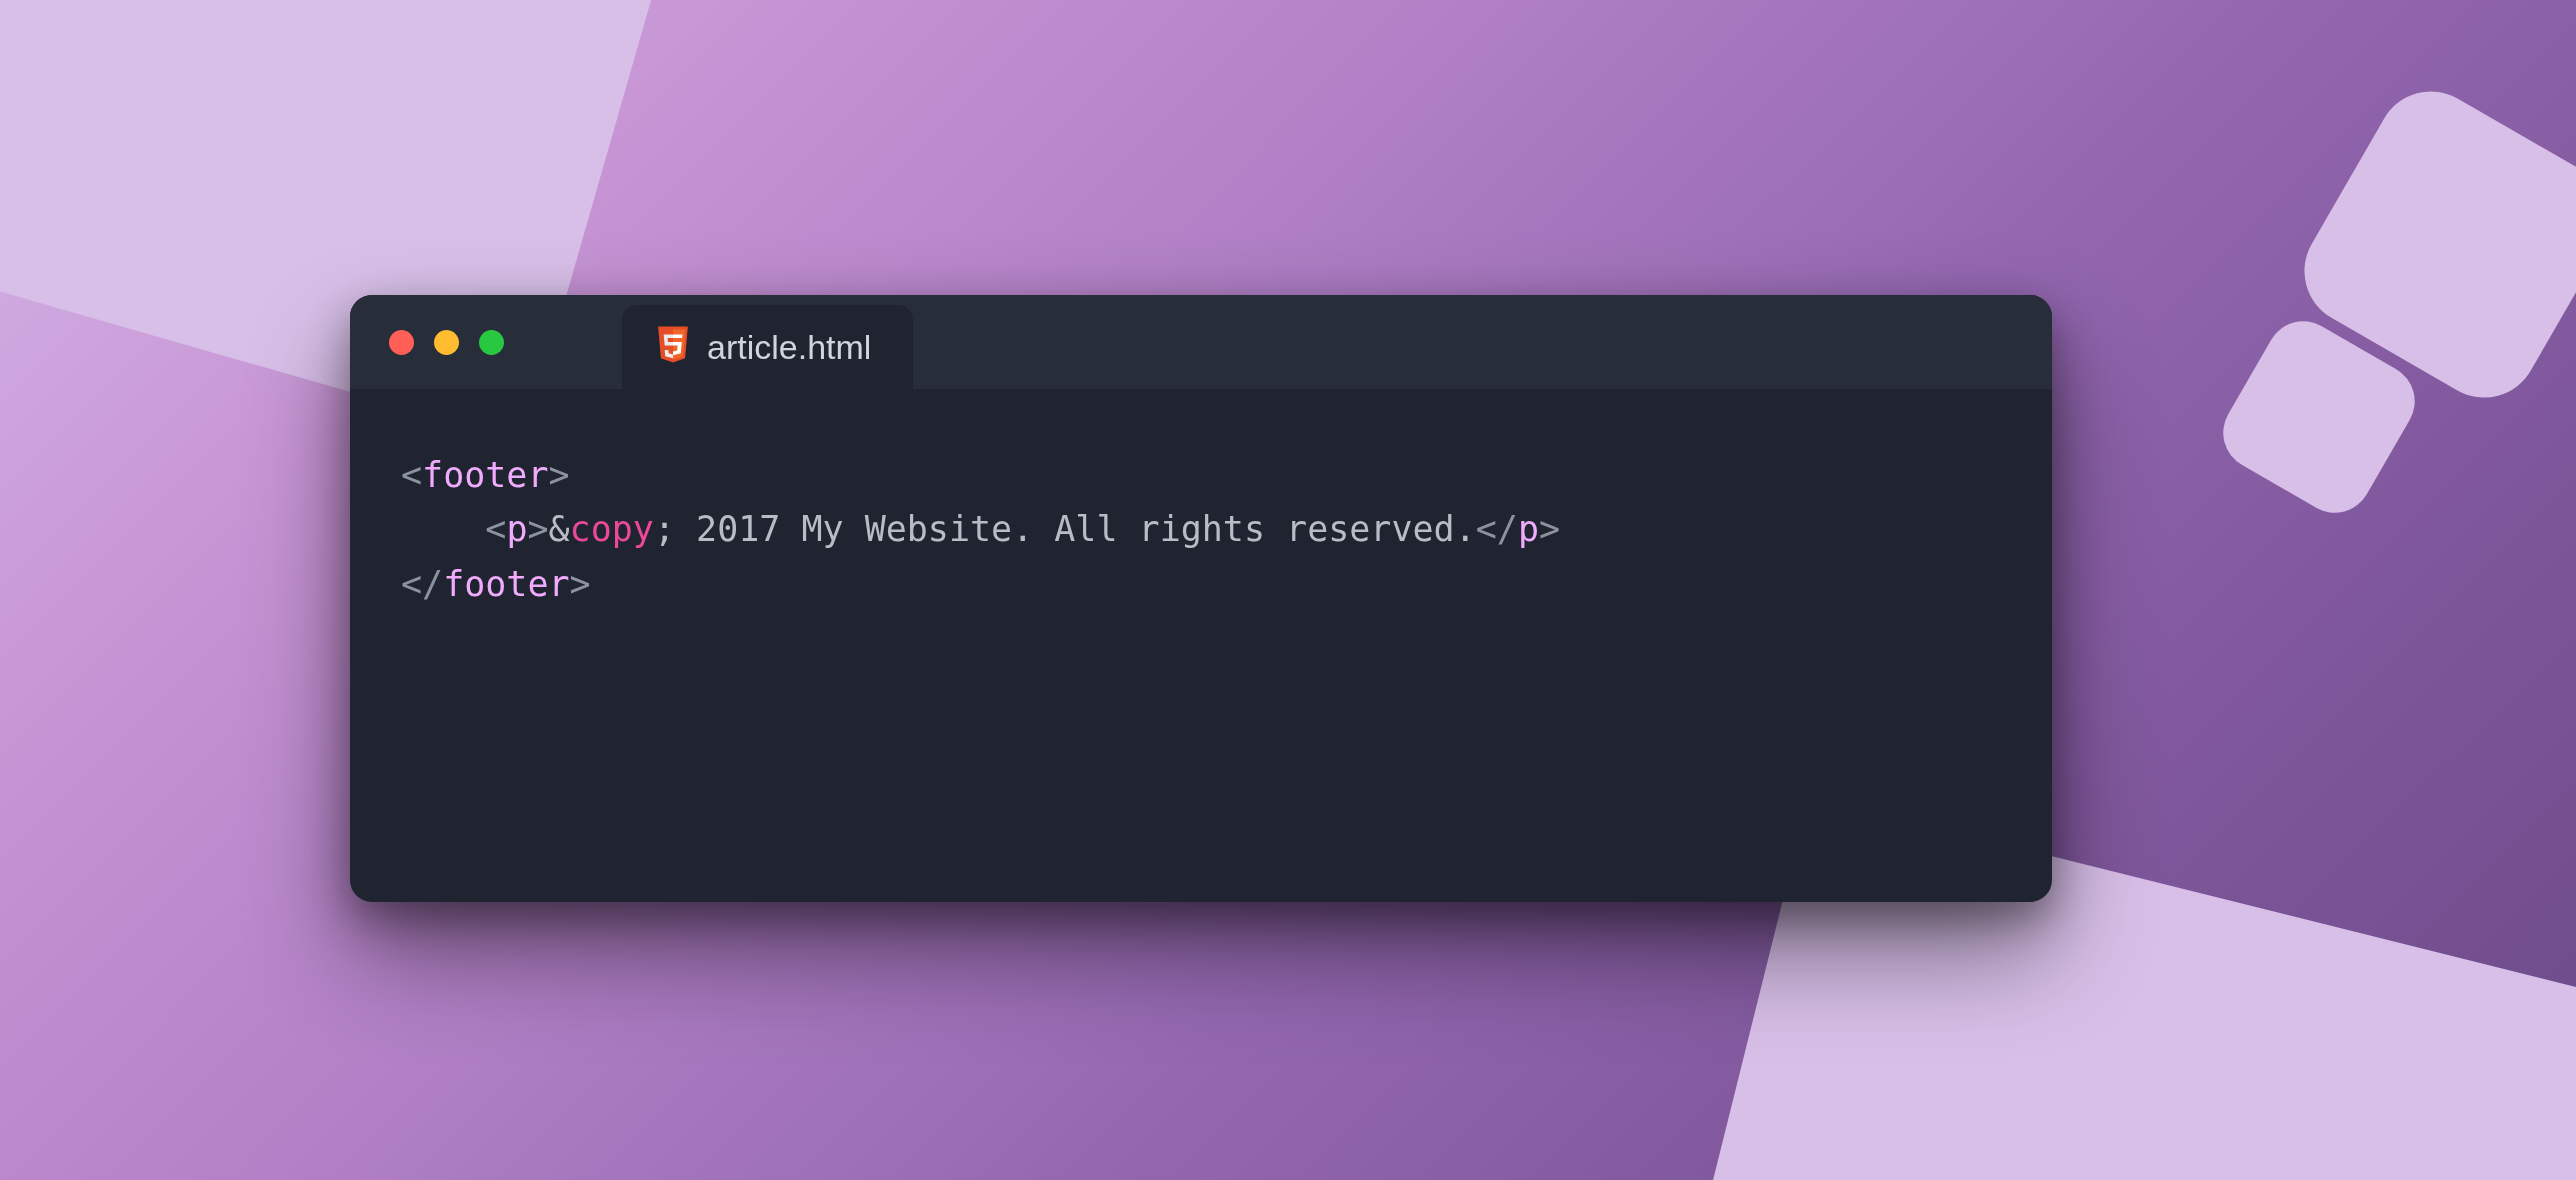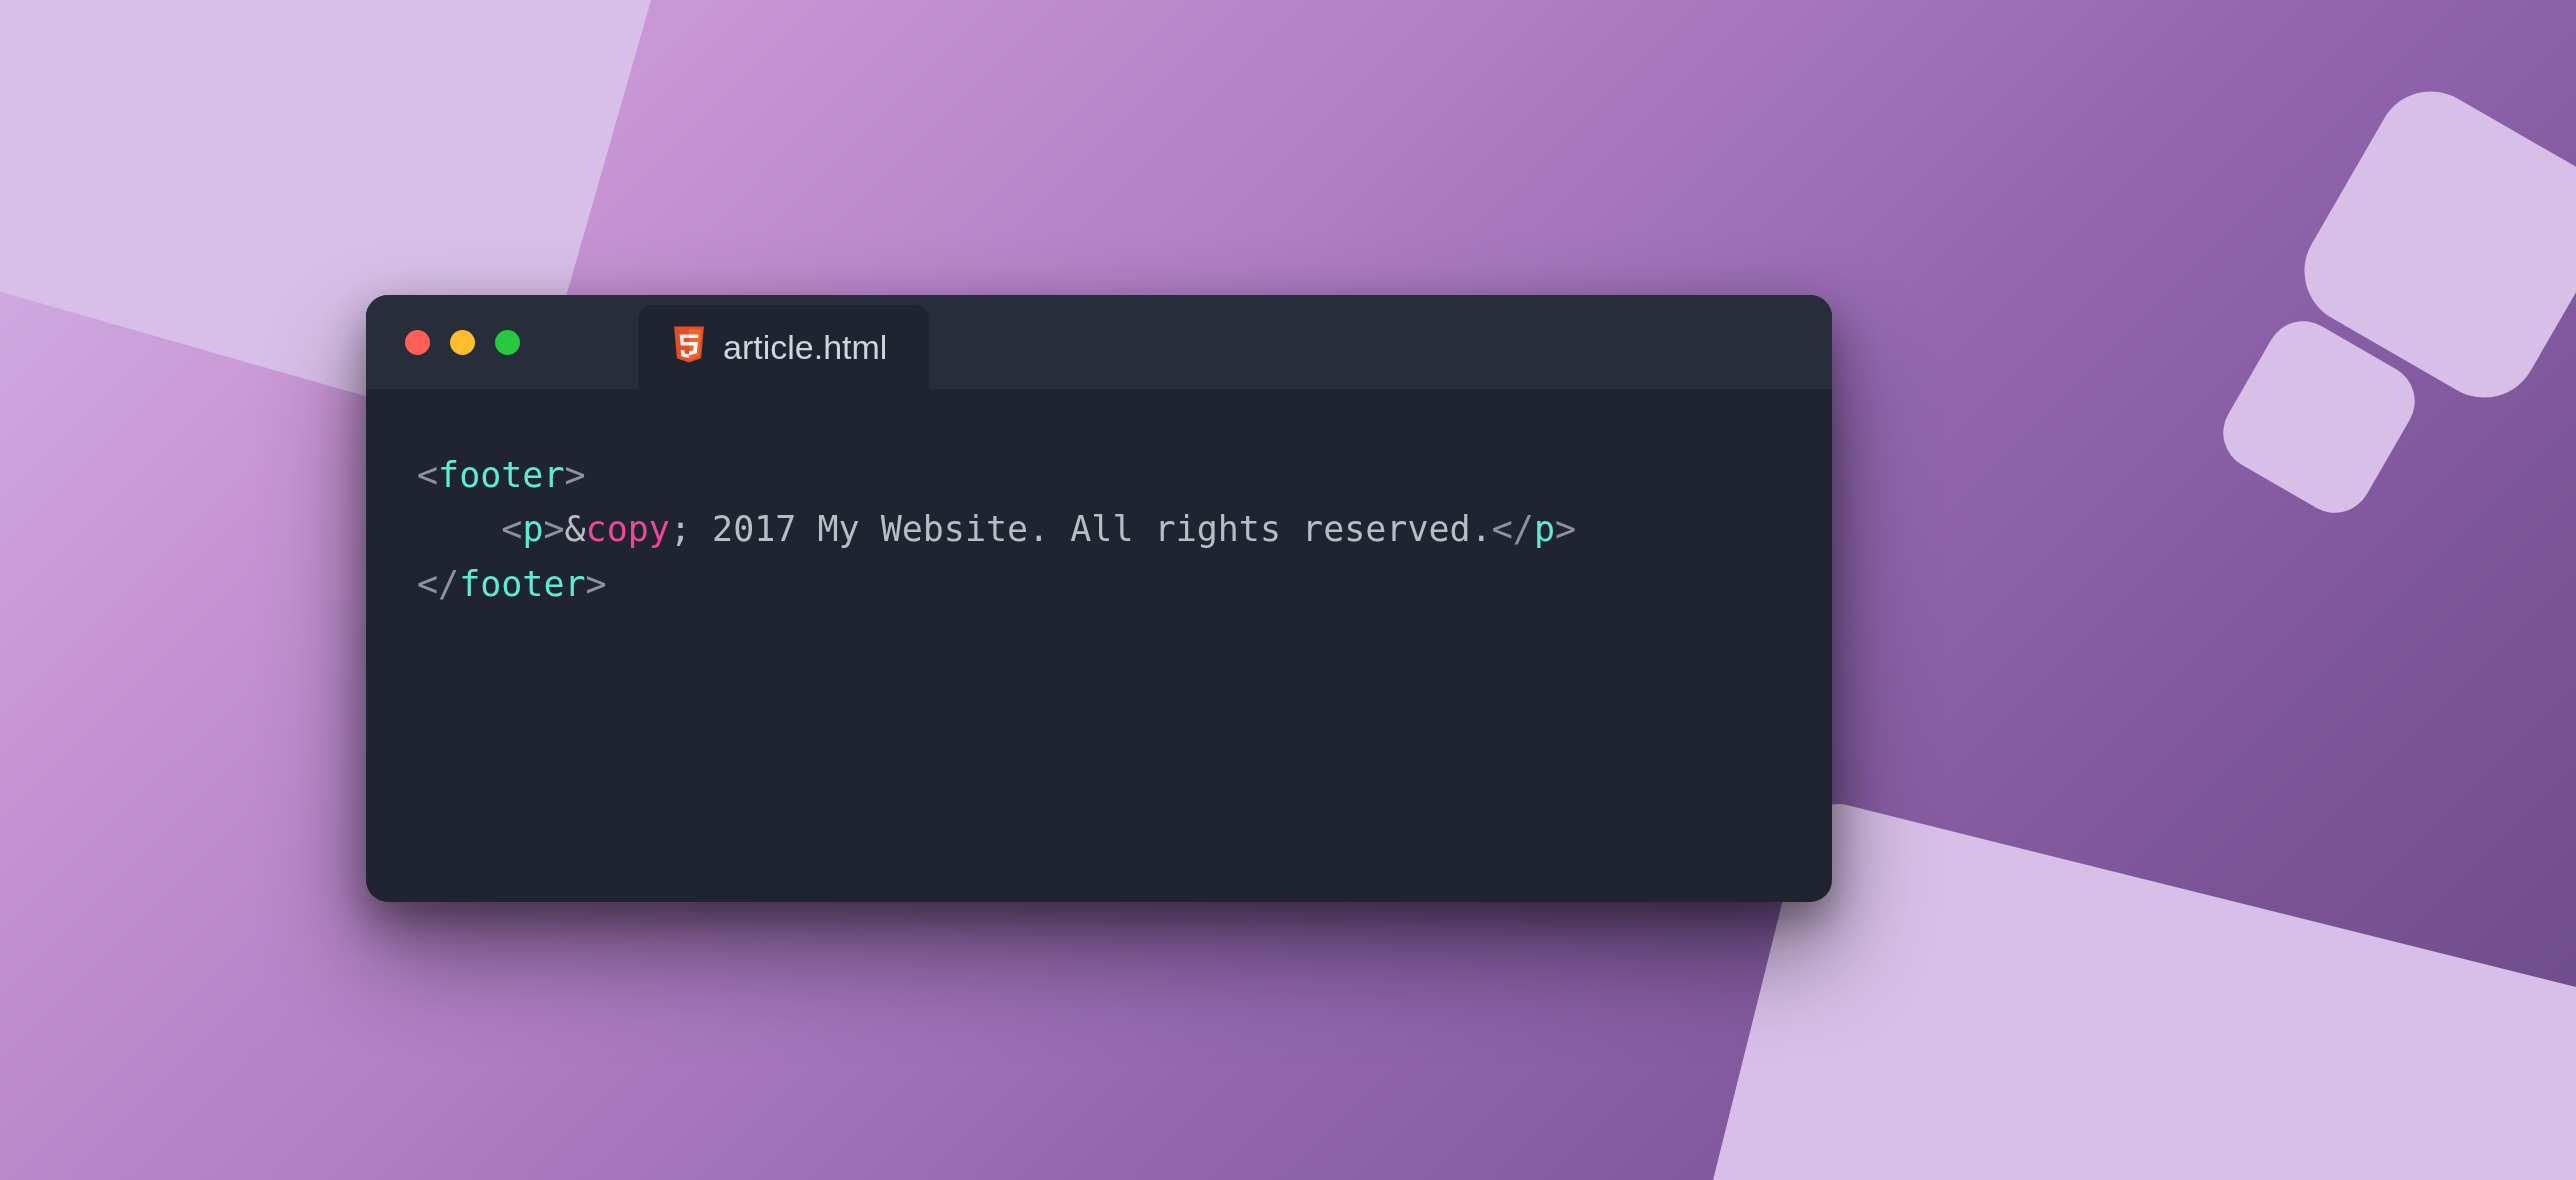--- a/index.html
+++ b/index.html
@@ -39,22 +39,22 @@
     width: 160px; height: 160px;
     top: 337px; right: 177px;
     transform: rotate(30deg);
     border-radius: 37px;
   }
 
   
   .editor {
     position: absolute;
     top: 295px;
-    left: 366px;
-    width: 1466px;
+    left: 350px;
+    width: 1702px;
     height: 607px;
     background: #1f2430;
     border-radius: 22px;
     box-shadow: 0 51px 101px rgba(0,0,0,0.45), 0 17px 42px rgba(0,0,0,0.35);
     overflow: hidden;
   }
 
   .titlebar {
     height: 94px;
     background: #282d3a;
@@ -97,21 +97,21 @@
   .code-area {
     padding: 59px 51px;
     font-family: "SF Mono", ui-monospace, Menlo, Consolas, monospace;
     font-size: 35px;
     line-height: 1.55;
     color: #b8bcc4;
     white-space: pre;
   }
 
   .brk  { color: #8b93a1; }   
-  .tagn  { color: #5eead4; }   
+  .tagn  { color: #f0abfc; }   
   .amp  { color: #b8bcc4; }   
   .ent  { color: #ec4899; }   
   .semi { color: #b8bcc4; }
   .txt  { color: #b8bcc4; }
 </style>
 </head>
 <body>
 
 <div class="deco deco-tl"></div>
 <div class="deco deco-r1"></div>

